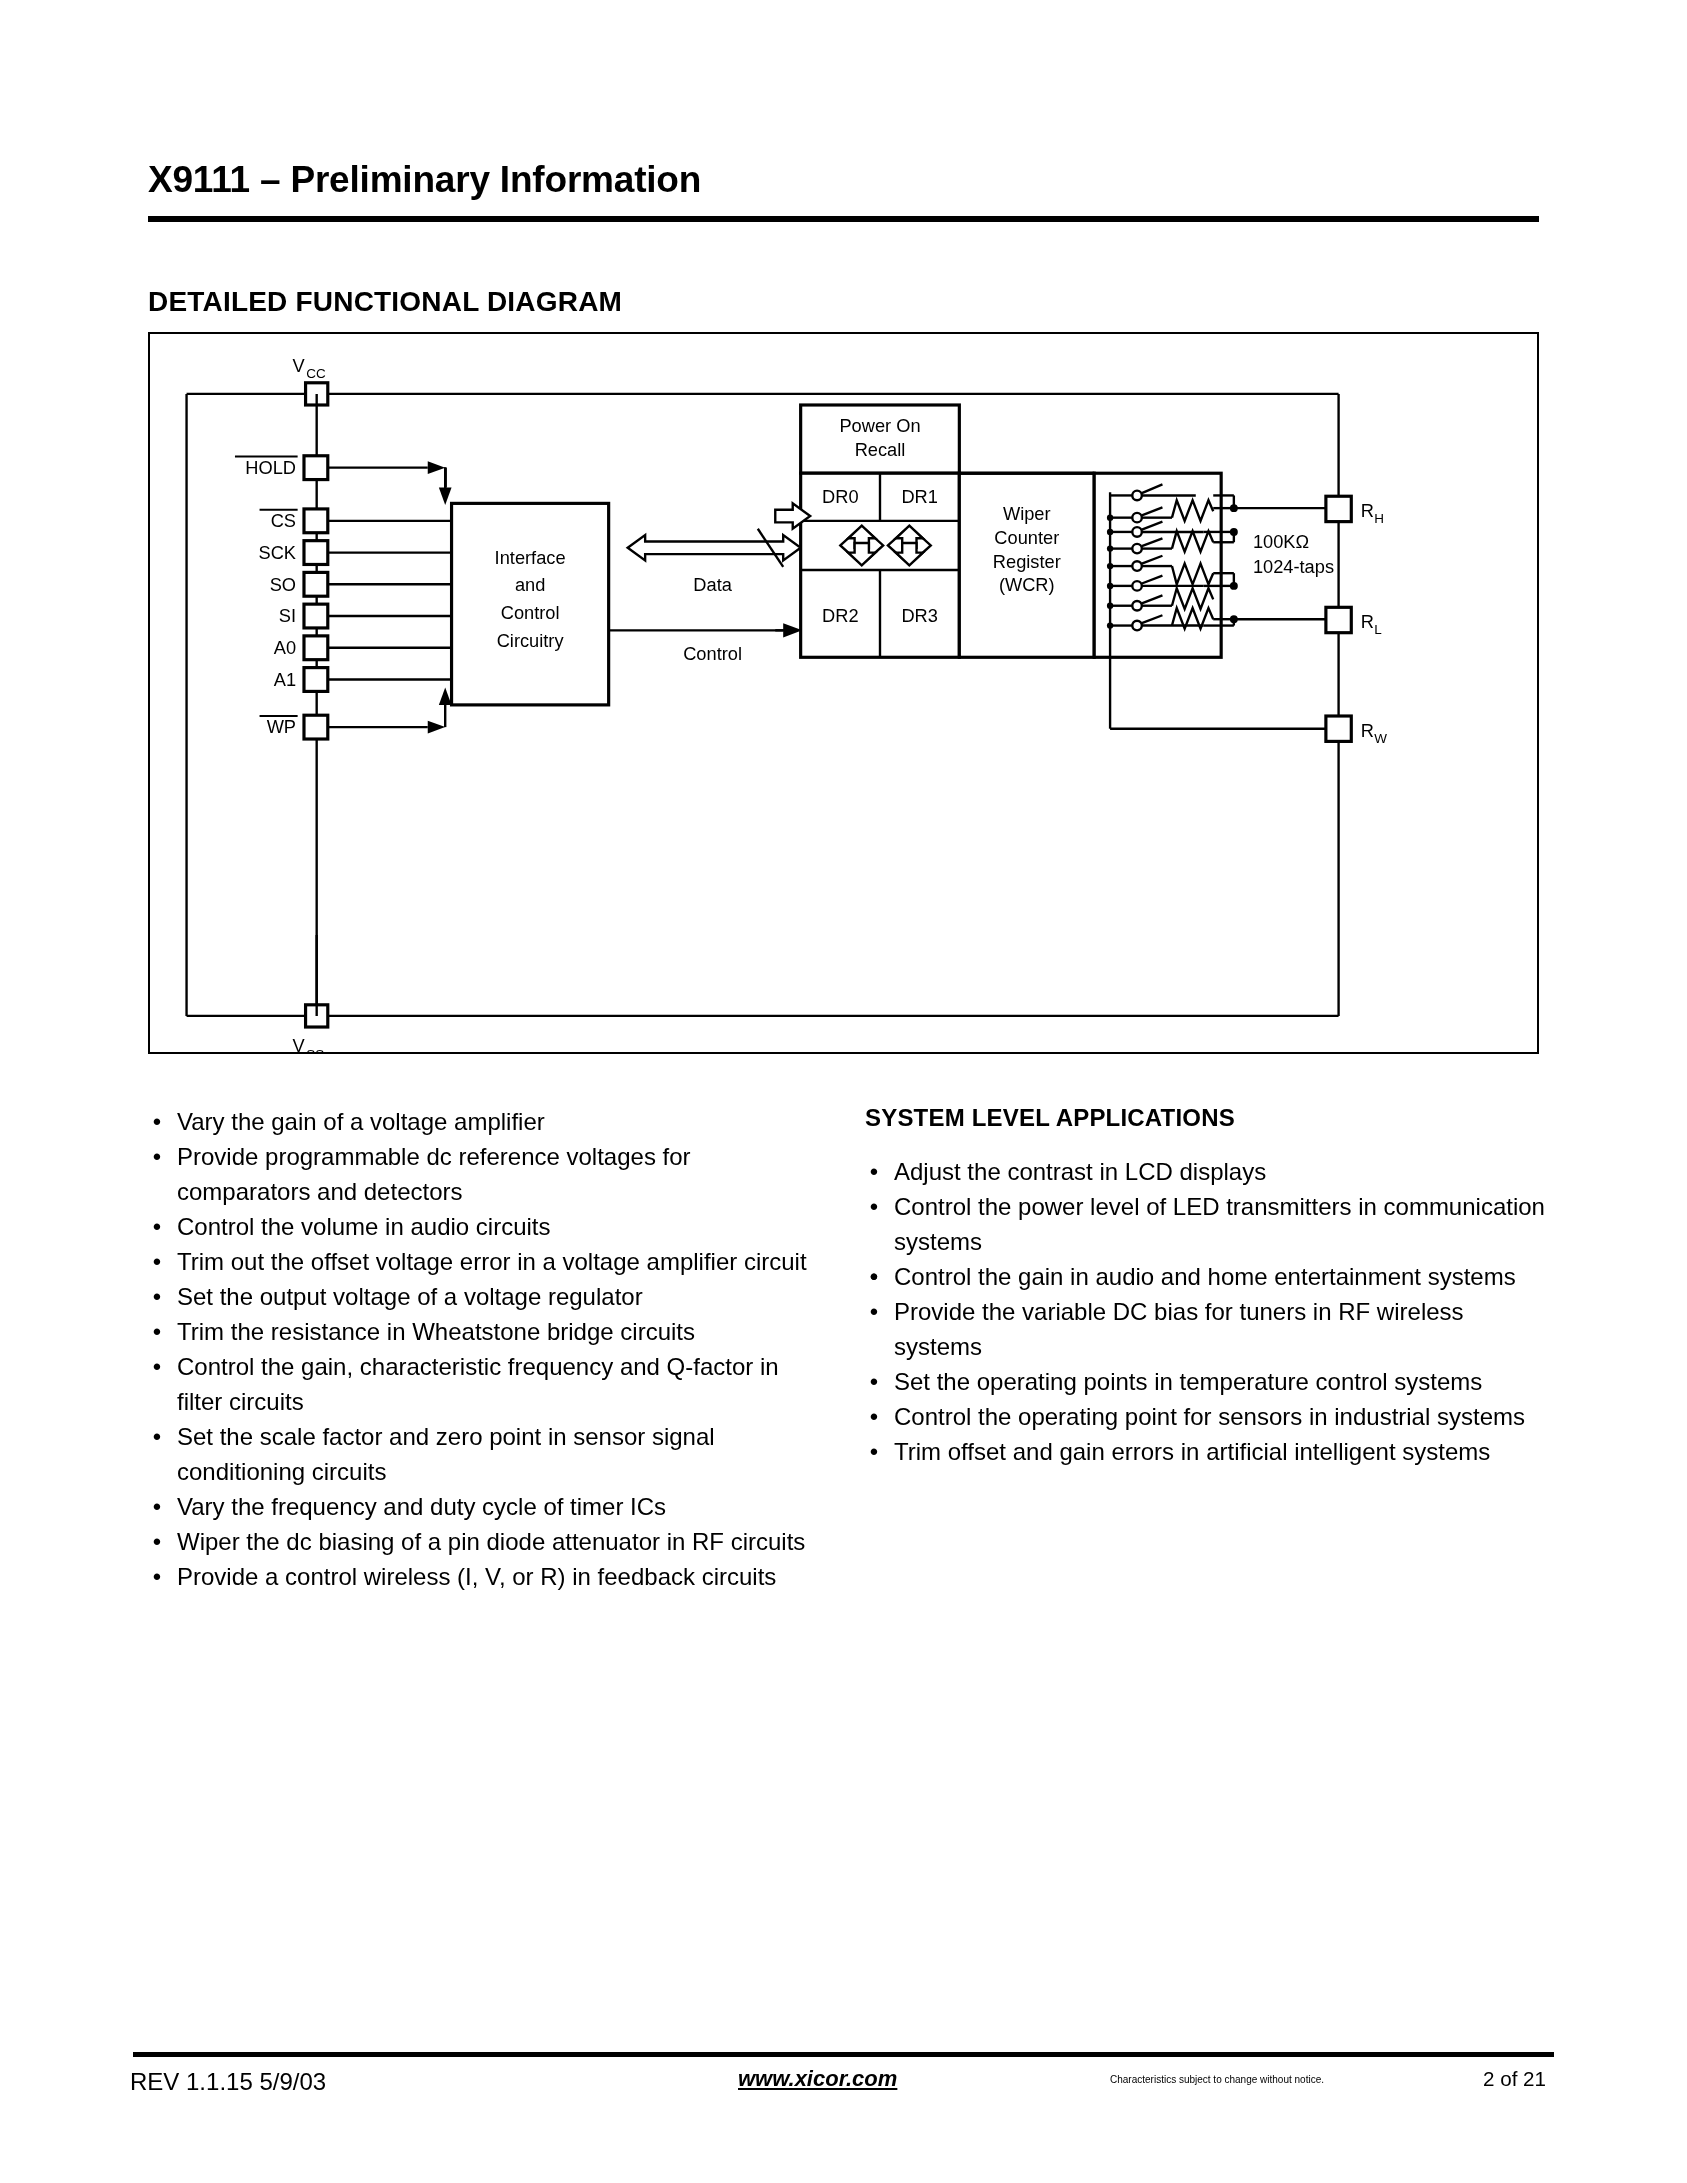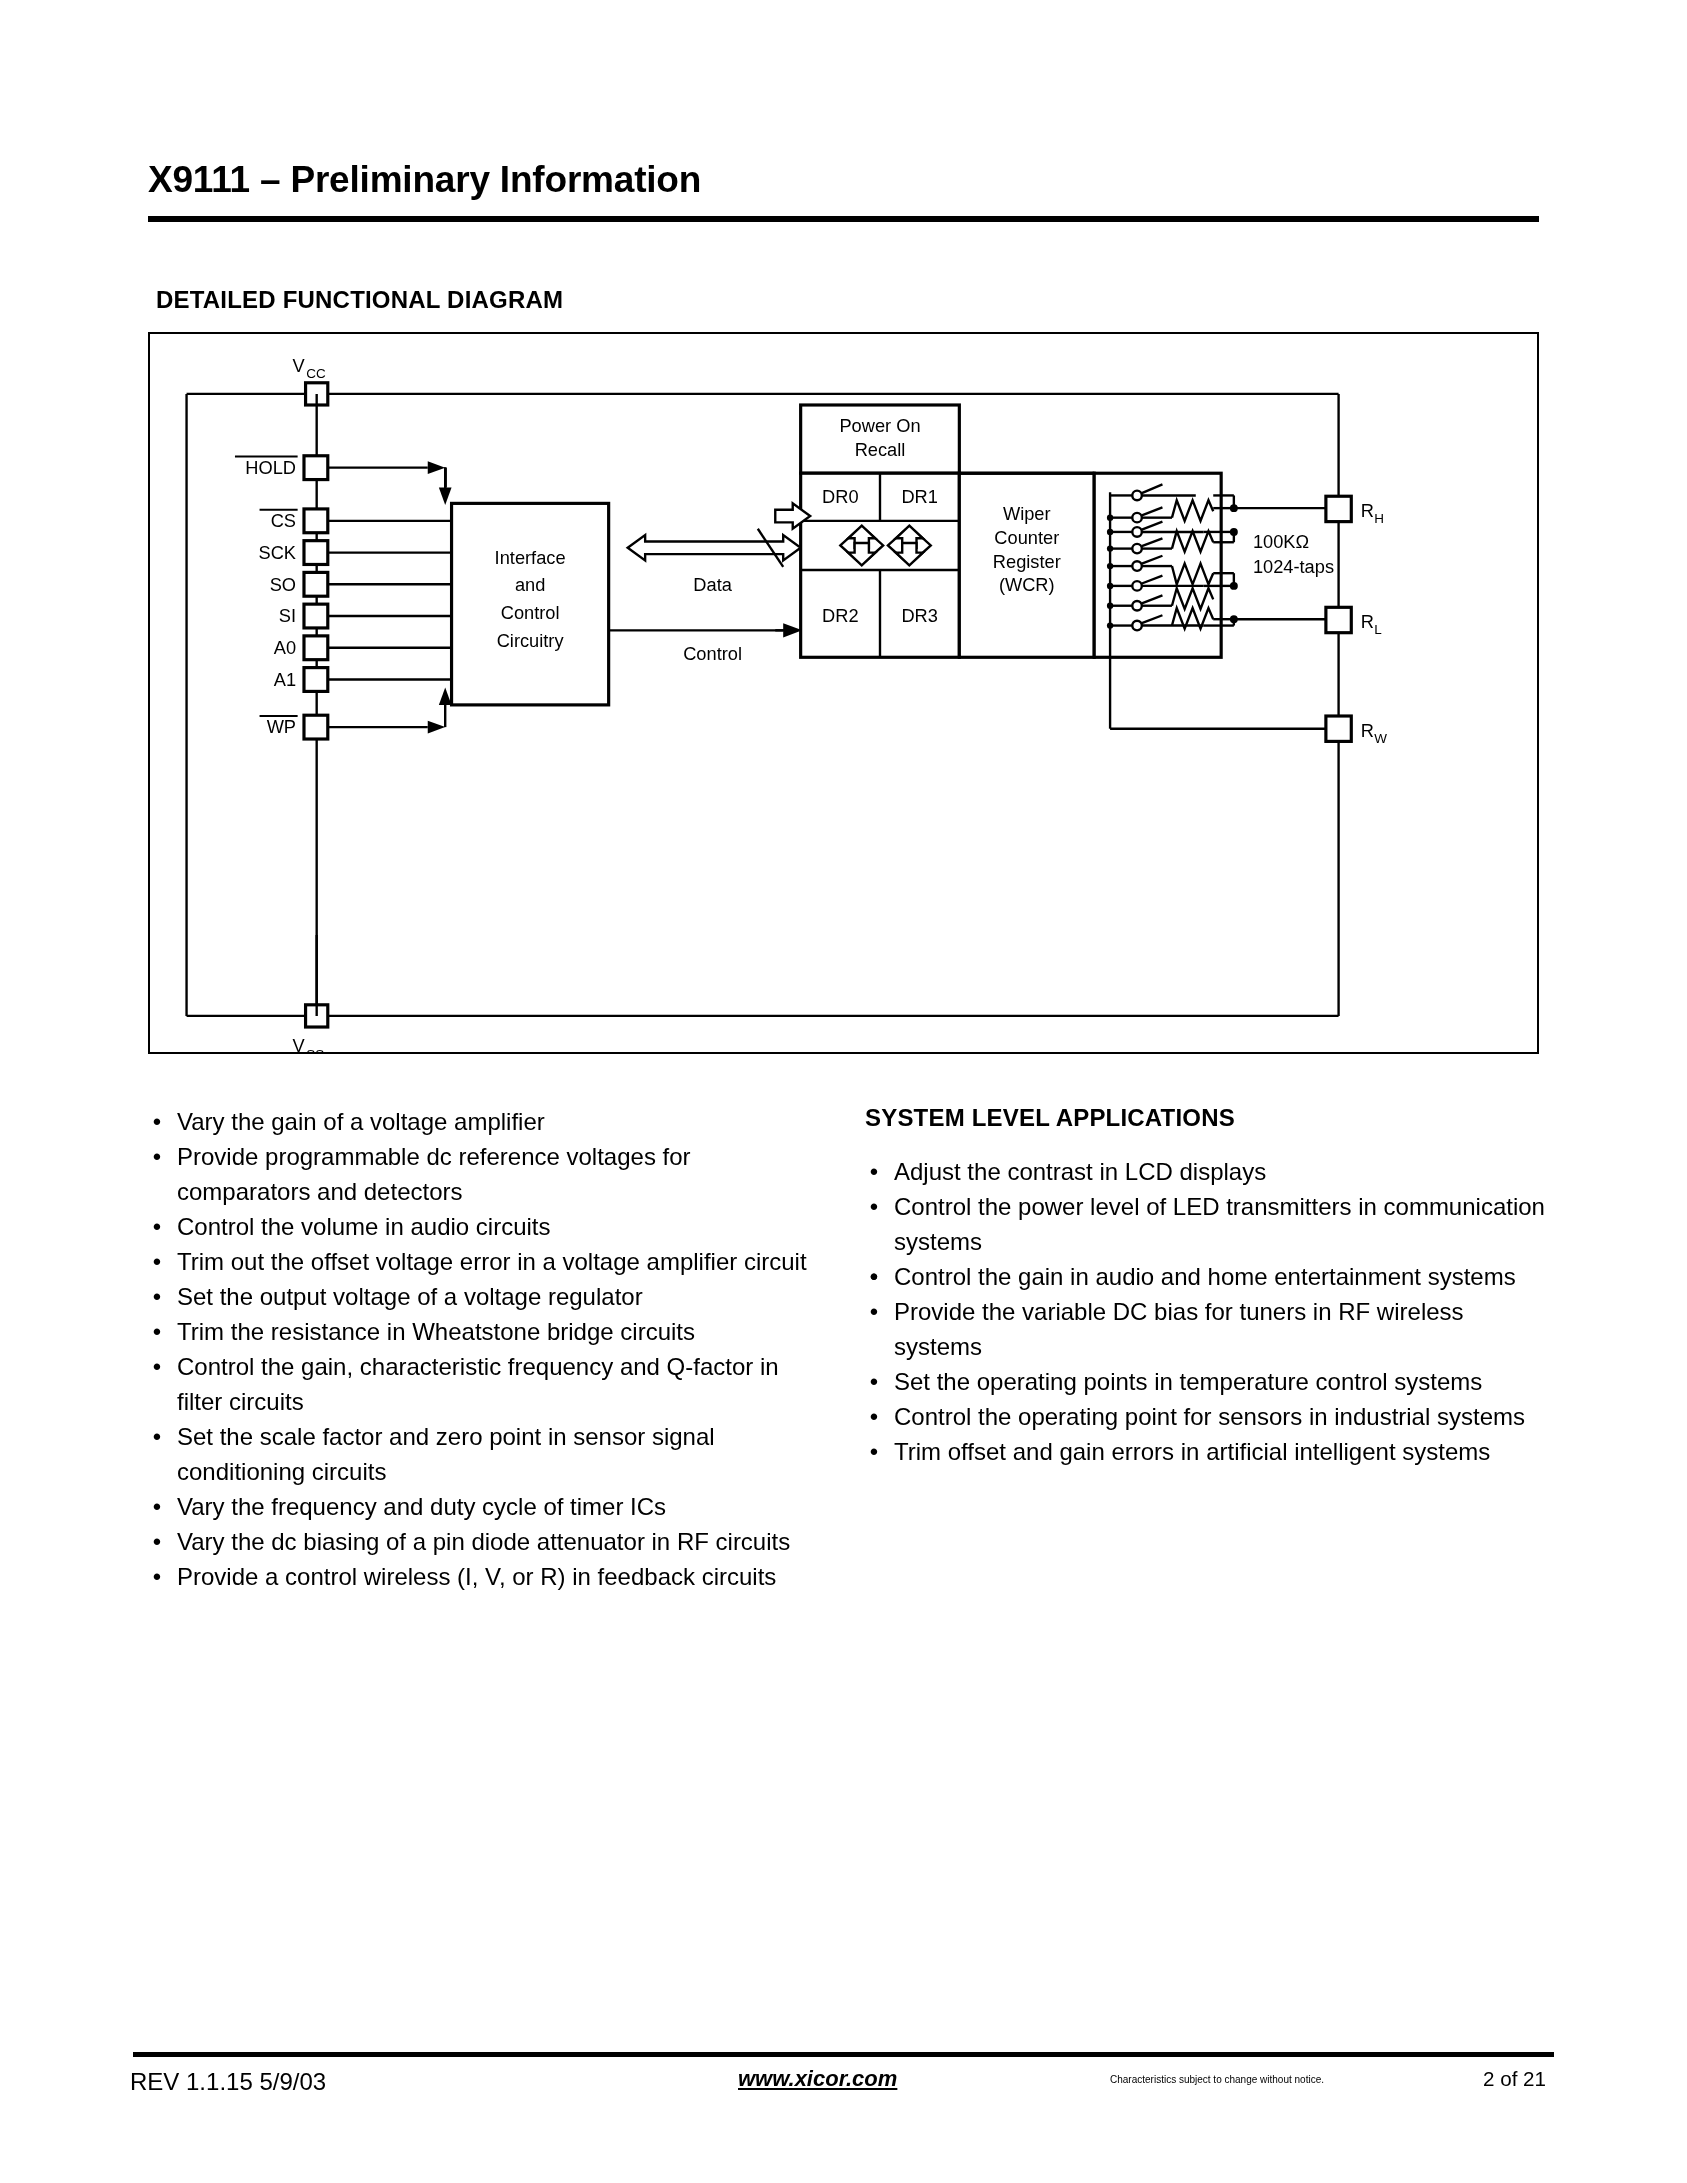--- a/index.html
+++ b/index.html
@@ -38,23 +38,23 @@
     left: 148px;
     top: 216px;
     width: 1391px;
     height: 5.6px;
     background: #000;
   }
 
   
   #diagram-heading {
     position: absolute;
-    left: 156px;
+    left: 148px;
     top: 286px;
-    font-size: 24px;
+    font-size: 28px;
     font-weight: bold;
     letter-spacing: 0.2px;
     white-space: nowrap;
   }
 
   
   #diagram-frame {
     position: absolute;
     left: 148px;
     top: 332px;
@@ -418,21 +418,21 @@
     <ul class="app-list" id="circuit-list">
         <li><span class="bullet">•</span><span>Vary the gain of a voltage amplifier</span></li>
         <li><span class="bullet">•</span><span>Provide programmable dc reference voltages for comparators and detectors</span></li>
         <li><span class="bullet">•</span><span>Control the volume in audio circuits</span></li>
         <li><span class="bullet">•</span><span>Trim out the offset voltage error in a voltage amplifier circuit</span></li>
         <li><span class="bullet">•</span><span>Set the output voltage of a voltage regulator</span></li>
         <li><span class="bullet">•</span><span>Trim the resistance in Wheatstone bridge circuits</span></li>
         <li><span class="bullet">•</span><span>Control the gain, characteristic frequency and Q-factor in filter circuits</span></li>
         <li><span class="bullet">•</span><span>Set the scale factor and zero point in sensor signal conditioning circuits</span></li>
         <li><span class="bullet">•</span><span>Vary the frequency and duty cycle of timer ICs</span></li>
-        <li><span class="bullet">•</span><span>Vary the dc biasing of a pin diode attenuator in RF circuits</span></li>
+        <li><span class="bullet">•</span><span>Wiper the dc biasing of a pin diode attenuator in RF circuits</span></li>
         <li><span class="bullet">•</span><span>Provide a control wireless (I, V, or R) in feedback circuits</span></li>
       </ul>
   </div>
 
   <div class="app-col" id="col-system">
     <div class="app-heading">SYSTEM LEVEL APPLICATIONS</div>
     <ul class="app-list" id="system-list">
         <li><span class="bullet">•</span><span>Adjust the contrast in LCD displays</span></li>
         <li><span class="bullet">•</span><span>Control the power level of LED transmitters in communication systems</span></li>
         <li><span class="bullet">•</span></li>

